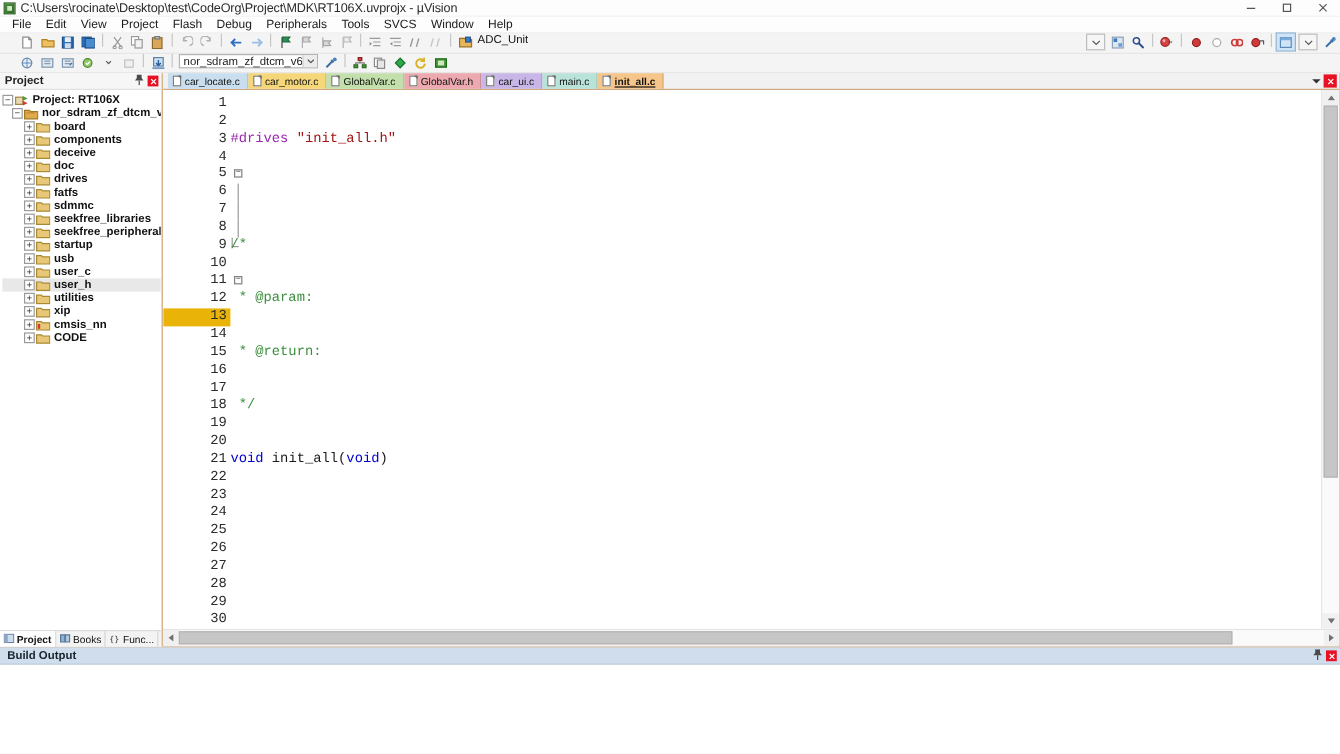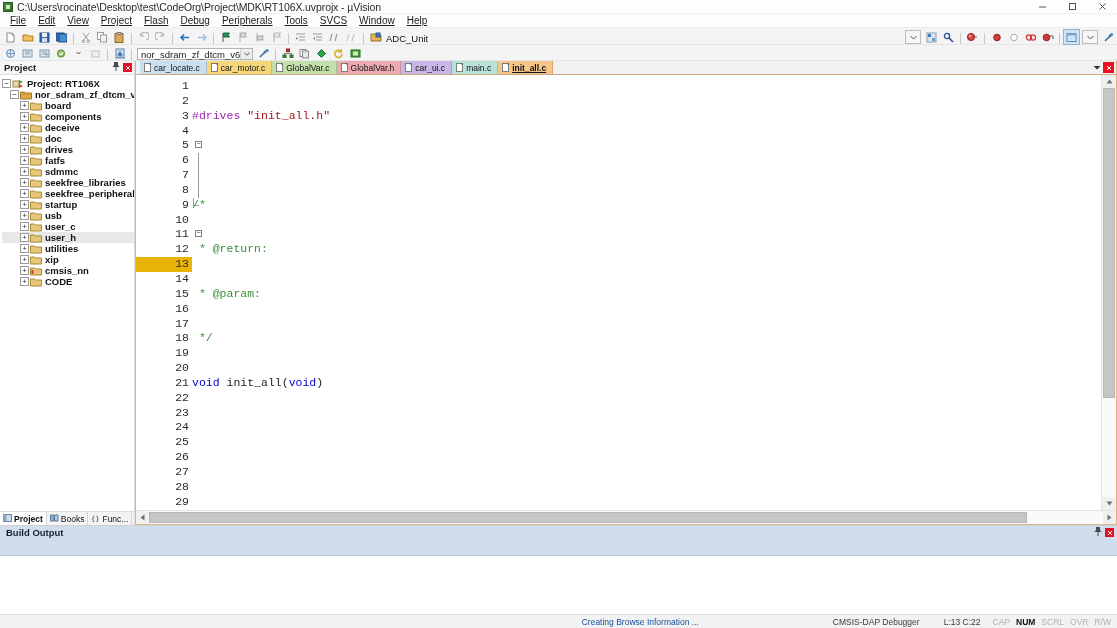--- a/index.html
+++ b/index.html
@@ -57,30 +57,30 @@
   
   .menubar {
     height: 13px; min-height: 13px;
     background: #fdfdfd;
     display: flex; align-items: center;
     padding-left: 4px;
     border-bottom: 1px solid #ededed;
   }
   .menu-item {
     font-size: 10px; color: #1a1a1a;
-    padding: 0 6px; white-space: nowrap; line-height: 13px; text-decoration: underline;
+    padding: 0 6px; white-space: nowrap; line-height: 13px;
   }
 
   
   .toolbar {
     height: 16px; min-height: 16px;
     background: #f4f4f4;
-    display: flex; align-items: flex-end;
+    display: flex; align-items: flex-start;
     border-bottom: 1px solid #e6e6e6;
-    padding-left: 2px;
+    padding-left: 14px;
   }
   .toolbar.second { height: 15px; min-height: 15px; }
   .tbtn {
     width: 15px; height: 14px;
     display: flex; align-items: center; justify-content: center;
     margin: 0 1px;
     position: relative;
   }
   .tbtn svg { display: block; }
   .tsep {
@@ -303,21 +303,21 @@
   
   .build-panel {
     height: 88px; min-height: 88px;
     display: flex; flex-direction: column;
     background: #fff;
     border-top: 1px solid #d0d0d0;
   }
   .build-header {
     height: 13px; min-height: 13px;
     background: #cfdded;
-    display: flex; align-items: center; padding: 0 3px 16px 6px;
+    display: flex; align-items: center; padding: 0 3px 0 6px;
     border-bottom: 1px solid #b9cada;
   }
   .build-header .bh-title { font-size: 9.5px; font-weight: bold; color: #18222c; }
   .bh-btns { margin-left: auto; display: flex; align-items: center; gap: 3px; }
   .build-body { flex: 1 1 auto; background: #ffffff; }
 
   
   .statusbar {
     height: 13px; min-height: 13px;
     background: #f2f2f2;
@@ -983,22 +983,22 @@
           <div class="gline">28</div>
           <div class="gline">29</div>
           <div class="gline">30</div>
 
         </div>
 
         <div class="codecol">
           <div class="line"><span class="pp">#drives </span><span class="str">"init_all.h"</span></div>
           <div class="line">&nbsp;</div>
           <div class="line"><span class="cmt">/*</span></div>
+          <div class="line"><span class="cmt"> * @param:</span></div>
           <div class="line"><span class="cmt"> * @return:</span></div>
-          <div class="line"><span class="cmt"> * @param:</span></div>
           <div class="line"><span class="cmt"> */</span></div>
           <div class="line"><span class="kw">void</span><span class="pln"> init_all(</span><span class="kw">void</span><span class="pln">)</span></div>
           
           
           
           
           
           
           
           
@@ -1065,29 +1065,14 @@
         <div class="ph-close">
           <svg width="6" height="6" viewBox="0 0 6 6">
               <path d="M1 1l4 4M5 1L1 5" stroke="#fff" stroke-width="1"></path>
             </svg>
         </div>
       </div>
     </div>
     <div class="build-body"></div>
   </div>
 
-  <div class="statusbar">
-    <div class="sb-cell" style="width:600px"></div>
-    <div class="sb-cell sb-link">Creating Browse Information ...</div>
-    <div class="sb-cell" style="flex:0 0 110px"></div>
-    <div class="sb-cell">CMSIS-DAP Debugger</div>
-    <div class="sb-cell" style="flex:1 1 auto"></div>
-    <div class="sb-cell">L:13 C:22</div>
-    <div class="sb-cell sb-flags">
-      <span class="sb-flag">CAP</span>
-      <span class="sb-flag on">NUM</span>
-      <span class="sb-flag">SCRL</span>
-      <span class="sb-flag">OVR</span>
-      <span class="sb-flag">R/W</span>
-    </div>
-  </div>
 
 </div>
 
 </body></html>

